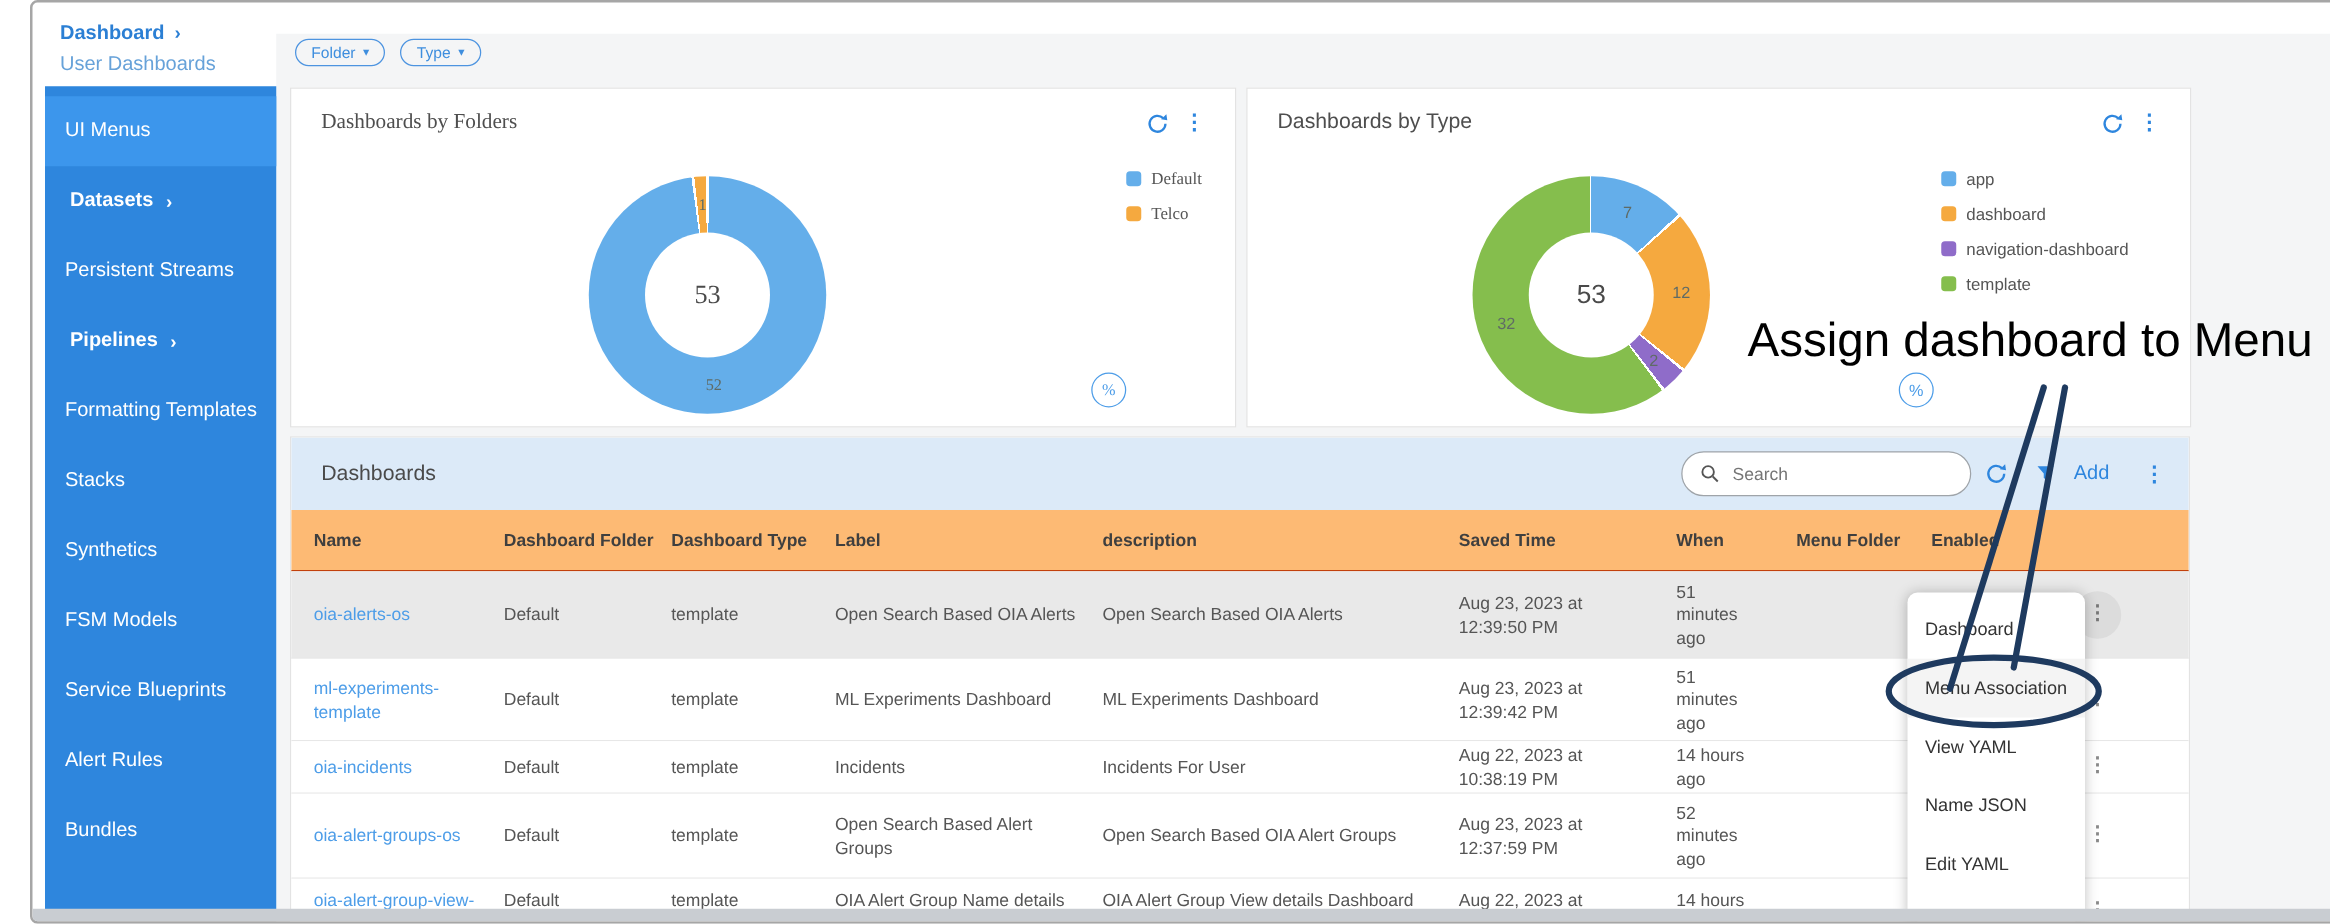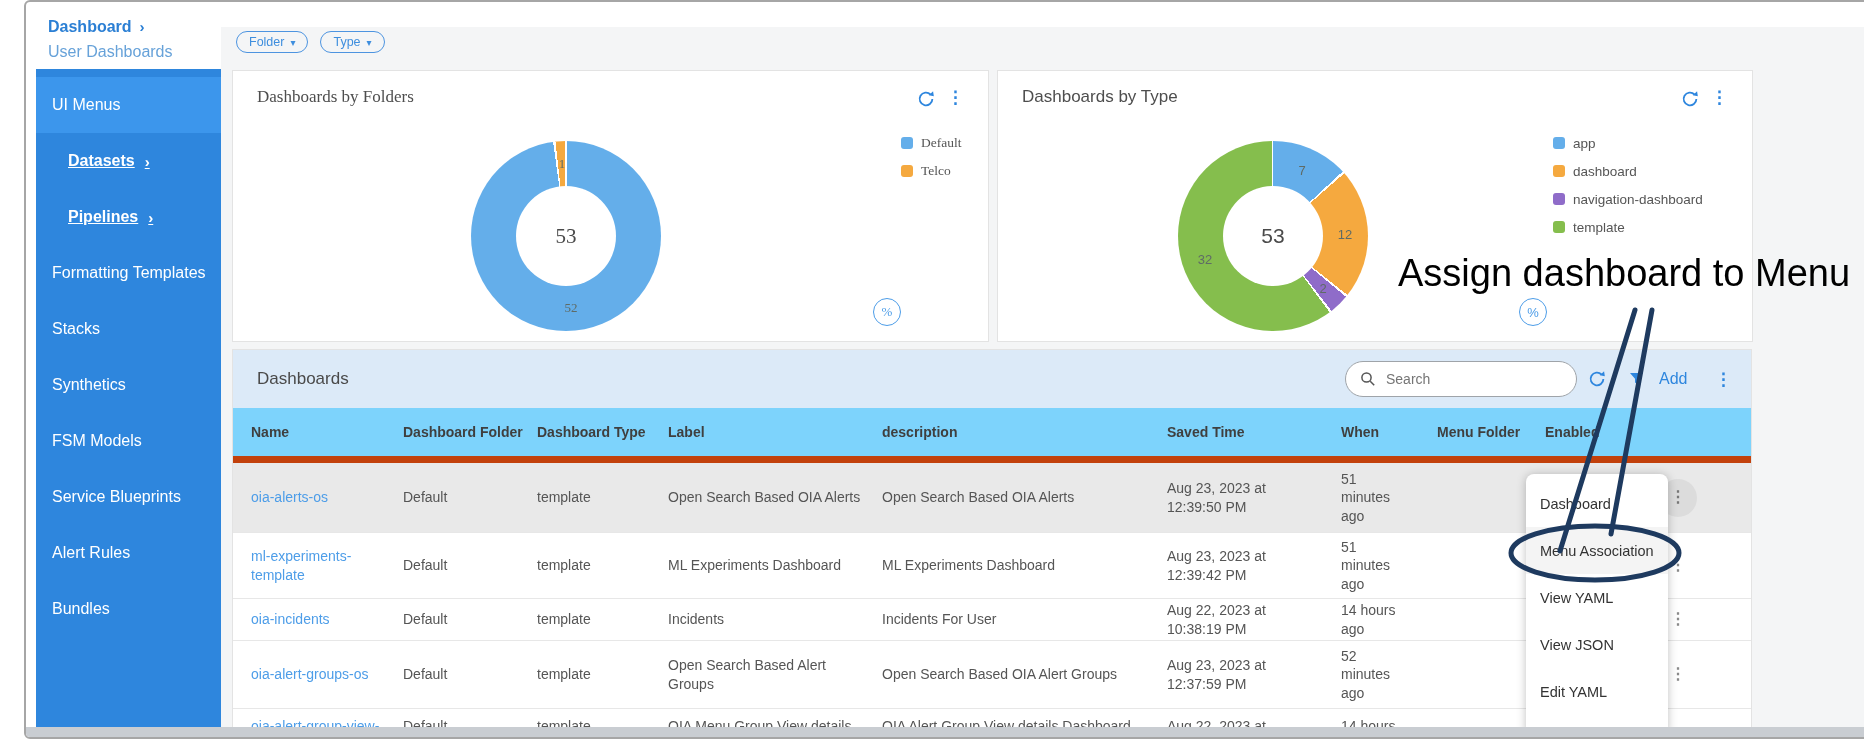--- a/index.html
+++ b/index.html
@@ -16,21 +16,21 @@
 
   
   .chips{position:absolute;left:210px;top:29px;display:flex;gap:12px;z-index:5;}
   .chip{display:inline-flex;align-items:center;gap:6px;border:1.5px solid #4D94E0;color:#3E8EDE;border-radius:14px;padding:3px 12px;font-size:12.5px;background:transparent;cursor:pointer;}
   .chip .caret{font-size:10px;}
 
   
   .sidebar{position:absolute;left:10px;top:67px;width:185px;height:660px;background:#2E86DD;z-index:5;padding-top:8px;box-sizing:border-box;}
   .side-item{height:56px;display:flex;align-items:center;padding-left:16px;color:#FFF;font-size:16px;cursor:pointer;}
   .side-item.sel{background:#3C96EC;}
-  .side-item.bold{font-weight:bold;padding-left:32px;text-decoration:underline;}
+  .side-item.bold{font-weight:bold;padding-left:20px;}
   .side-chev{font-weight:bold;margin-left:10px;font-size:15px;}
 
   
   .card{position:absolute;top:68px;height:272px;background:#fff;border:1px solid #E3E3E3;box-sizing:border-box;z-index:4;}
   #card1{left:206px;width:757px;font-family:Liberation Serif, serif;}
   #card2{left:971px;width:756px;}
   .card-title{position:absolute;left:24px;top:16px;font-size:17px;color:#4E4E4E;}
   .icon-refresh{position:absolute;right:52px;top:18px;width:20px;height:20px;cursor:pointer;}
   .icon-kebab{position:absolute;right:24px;top:16px;color:#2E86DE;font-size:17px;font-weight:bold;cursor:pointer;}
   .donut{position:absolute;width:190px;height:190px;border-radius:50%;cursor:pointer;}
@@ -53,21 +53,21 @@
   .panel{position:absolute;left:206px;top:347px;width:1520px;height:388px;background:#fff;border:1px solid #E3E3E3;box-sizing:border-box;z-index:4;overflow:hidden;}
   .tbar{position:relative;height:58px;background:#DCEAF8;}
   .tbar-title{position:absolute;left:24px;top:50%;transform:translateY(-50%);font-size:17px;color:#4A4A4A;}
   .search-pill{position:absolute;left:1112px;top:11px;width:232px;height:36px;border:1px solid #9FA4A9;border-radius:18px;background:#fff;display:flex;align-items:center;gap:8px;padding-left:14px;box-sizing:border-box;}
   .search-pill input{border:none;outline:none;font-size:14px;color:#be185d;width:160px;background:transparent;font-family:"Liberation Sans",sans-serif;}
   .tbar-refresh{position:absolute;left:1354px;top:19px;width:20px;height:20px;cursor:pointer;}
   .tbar-funnel{position:absolute;left:1396px;top:22px;cursor:pointer;}
   .tbar-add{position:absolute;left:1426px;top:50%;transform:translateY(-50%);font-size:16px;color:#2E86DE;cursor:pointer;}
   .tbar-kebab{position:absolute;left:1482px;top:50%;transform:translateY(-50%);color:#2E86DE;font-size:17px;font-weight:bold;cursor:pointer;}
 
-  .thead{display:flex;align-items:center;height:48px;border-bottom:7px solid #c2410c;font-weight:bold;font-size:14px;color:#3F3F3F;background:#7dd3fc;}
+  .thead{display:flex;align-items:center;height:48px;border-bottom:1px solid #c2410c;font-weight:bold;font-size:14px;color:#3F3F3F;background:#fdba74;}
   .c{box-sizing:border-box;padding-right:14px;line-height:1.3;}
   .c1{width:170px;padding-left:18px;}
   .c2{width:134px;}.c3{width:131px;}.c4{width:214px;}.c5{width:285px;}.c6{width:174px;padding-right:24px;}
   .c7{width:96px;padding-right:28px;}.c8{width:108px;}.c9{width:84px;}
   .c10{flex:1;position:relative;height:100%;}
   .trow{display:flex;align-items:center;border-bottom:1px solid #E7E7E7;font-size:14px;color:#555;position:relative;background:#fff;cursor:pointer;}
   .trow.sel-row{background:#E9E9E9;}
   .r1{height:69px;}.r2{height:65px;}.r3{height:41px;}.r4{height:67px;}
   .r5{height:92px;align-items:flex-start;border-bottom:none;}
   .r5 .c{margin-top:8px;}
@@ -111,20 +111,23 @@
   </div>
 
   <div class="sidebar">
     <div class="side-item sel">
         <span>UI Menus</span>
       </div>
     <div class="side-item bold">
         <span>Datasets</span>
         <span class="side-chev">›</span>
       </div>
+    <div class="side-item">
+        <span>Persistent Streams</span>
+      </div>
     <div class="side-item bold">
         <span>Pipelines</span>
         <span class="side-chev">›</span>
       </div>
     <div class="side-item">
         <span>Formatting Templates</span>
       </div>
     <div class="side-item">
         <span>Stacks</span>
       </div>
@@ -296,37 +299,37 @@
       <div class="c c9"></div>
       <div class="c c10">
           <div class="row-kebab">⋮</div>
         </div>
     </div>
 
     <div class="trow r5">
       <div class="c c1"><span class="link">oia-alert-group-view-details-os</span></div>
       <div class="c c2">Default</div>
       <div class="c c3">template</div>
-      <div class="c c4">OIA Menu Group View details</div>
+      <div class="c c4">OIA Alert Group Name details</div>
       <div class="c c5">OIA Alert Group View details Dashboard</div>
       <div class="c c6">Aug 22, 2023 at 10:38:19 PM</div>
       <div class="c c7">14 hours ago</div>
       <div class="c c8"></div>
       <div class="c c9"></div>
       <div class="c c10">
           <div class="row-kebab">⋮</div>
         </div>
     </div>
   </div>
 
   <div class="ctx-menu">
     <div class="menu-item">Dashboard</div>
     <div class="menu-item hl">Menu Association</div>
     <div class="menu-item">View YAML</div>
-    <div class="menu-item">View JSON</div>
+    <div class="menu-item">Name JSON</div>
     <div class="menu-item">Edit YAML</div>
   </div>
 
   <div class="annotation">Assign dashboard to Menu</div>
   <svg class="overlay-svg">
     <ellipse cx="1569" cy="551" rx="84" ry="27" fill="none" stroke="#1E3A5F" stroke-width="5"></ellipse>
     <line x1="1609" y1="308" x2="1534" y2="549" stroke="#1E3A5F" stroke-width="5" stroke-linecap="round"></line>
     <line x1="1626" y1="308" x2="1585" y2="532" stroke="#1E3A5F" stroke-width="5" stroke-linecap="round"></line>
   </svg>
 

